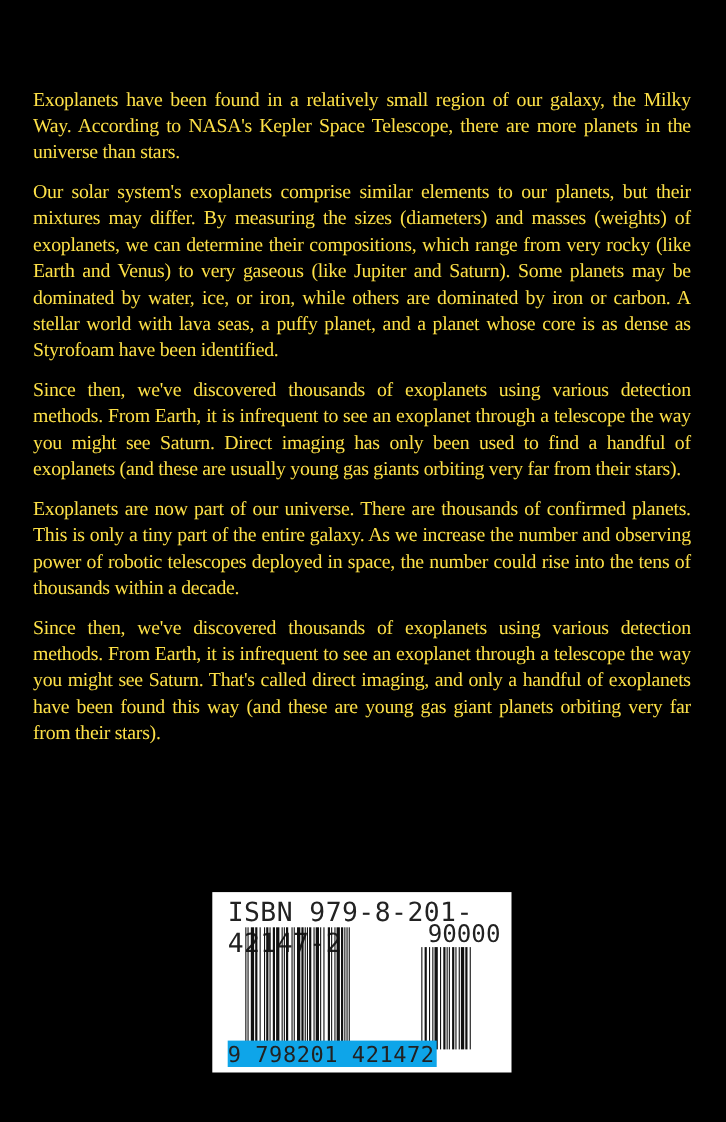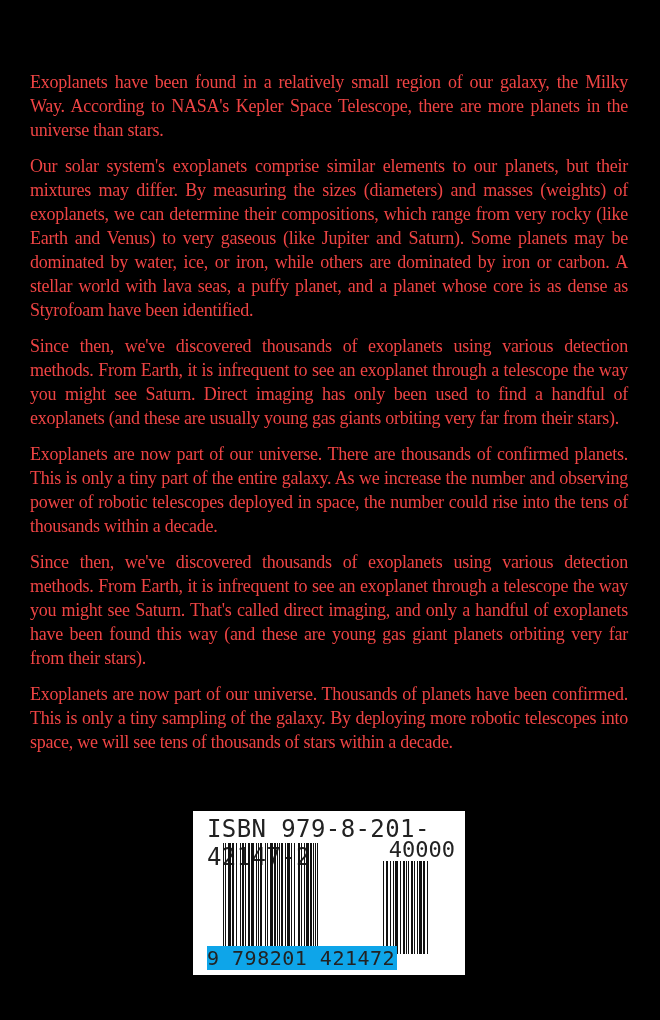--- a/index.html
+++ b/index.html
@@ -4,23 +4,23 @@
 <style>
   html, body { margin: 0; padding: 0; }
   body {
     width: 660px; height: 1020px;
     background: #000000;
     position: relative; overflow: hidden;
     font-family: "Liberation Serif", "DejaVu Serif", serif;
   }
   .text-block {
     position: absolute;
-    left: 30px; top: 70px;
+    left: 30px; top: 78px;
     width: 598px;
-    color: #ef4444;
+    color: #fde047;
     font-size: 18px;
     line-height: 24px;
     letter-spacing: -0.25px;
   }
   .text-block p {
     margin: 0 0 12px 0;
     text-align: justify;
   }
   .barcode-box {
     position: absolute;
@@ -64,26 +64,25 @@
 </style>
 </head>
 <body>
 
 <div class="text-block">
   <p>Exoplanets have been found in a relatively small region of our galaxy, the Milky Way. According to NASA's Kepler Space Telescope, there are more planets in the universe than stars.</p>
   <p>Our solar system's exoplanets comprise similar elements to our planets, but their mixtures may differ. By measuring the sizes (diameters) and masses (weights) of exoplanets, we can determine their compositions, which range from very rocky (like Earth and Venus) to very gaseous (like Jupiter and Saturn). Some planets may be dominated by water, ice, or iron, while others are dominated by iron or carbon. A stellar world with lava seas, a puffy planet, and a planet whose core is as dense as Styrofoam have been identified.</p>
   <p>Since then, we've discovered thousands of exoplanets using various detection methods. From Earth, it is infrequent to see an exoplanet through a telescope the way you might see Saturn. Direct imaging has only been used to find a handful of exoplanets (and these are usually young gas giants orbiting very far from their stars).</p>
   <p>Exoplanets are now part of our universe. There are thousands of confirmed planets. This is only a tiny part of the entire galaxy. As we increase the number and observing power of robotic telescopes deployed in space, the number could rise into the tens of thousands within a decade.</p>
   <p>Since then, we've discovered thousands of exoplanets using various detection methods. From Earth, it is infrequent to see an exoplanet through a telescope the way you might see Saturn. That's called direct imaging, and only a handful of exoplanets have been found this way (and these are young gas giant planets orbiting very far from their stars).</p>
-  <p>Exoplanets are now part of our universe. Thousands of planets have been confirmed. This is only a tiny sampling of the galaxy. By deploying more robotic telescopes into space, we will see tens of thousands of stars within a decade.</p>
 </div>
 
 <div class="barcode-box">
   <div class="isbn-label">ISBN 979-8-201-42147-2</div>
-  <div class="addon-label">40000</div>
+  <div class="addon-label">90000</div>
   <div class="bars main-bars" id="main-bars">
       <span style="width: 1px; background: rgb(17, 17, 17);"></span>
       <span style="width: 1px; background: transparent;"></span>
       <span style="width: 1px; background: rgb(17, 17, 17);"></span>
       <span style="width: 2px; background: transparent;"></span>
       <span style="width: 3px; background: rgb(17, 17, 17);"></span>
       <span style="width: 1px; background: transparent;"></span>
       <span style="width: 2px; background: rgb(17, 17, 17);"></span>
       <span style="width: 2px; background: transparent;"></span>
       <span style="width: 1px; background: rgb(17, 17, 17);"></span>

